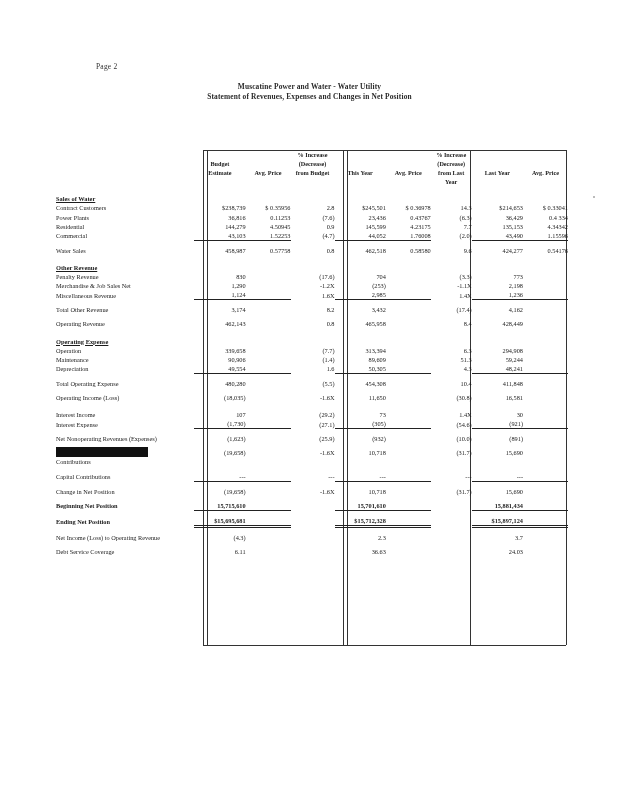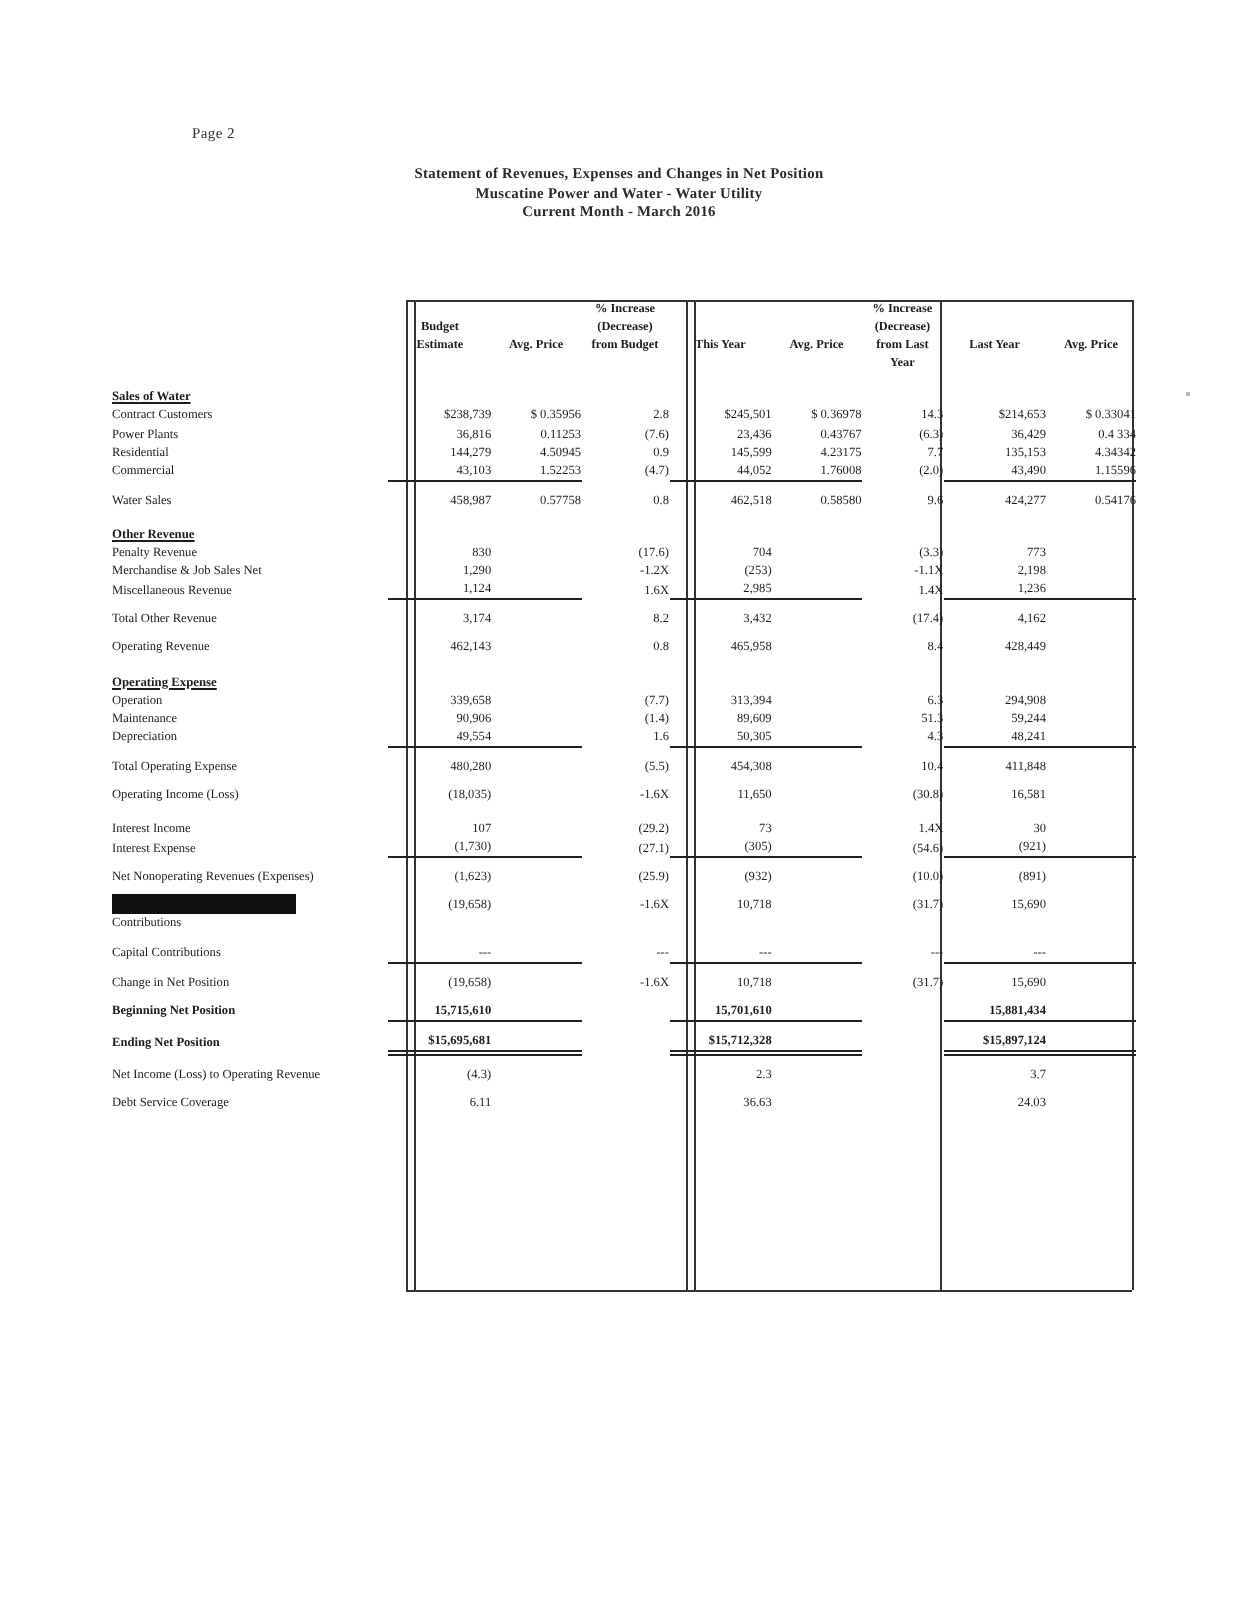--- a/index.html
+++ b/index.html
@@ -111,23 +111,22 @@
   }
 </style>
 </head>
 <body>
 
 <div class="page">
 
   <div class="pagelabel">Page 2</div>
 
   <div class="titleblock">
+    <div>Muscatine Power and Water - Water Utility</div>
     <div>Statement of Revenues, Expenses and Changes in Net Position</div>
-    <div>Muscatine Power and Water - Water Utility</div>
-    <div>Current Month - March 2016</div>
   </div>
 
   <div class="hline" id="hl-top"></div>
   <div class="hline" id="hl-bottom"></div>
   <div class="vline" id="vl1"></div>
   <div class="vline" id="vl2"></div>
   <div class="vline" id="vl3"></div>
   <div class="vline" id="vl4"></div>
   <div class="vline" id="vl5"></div>
   <div class="vline" id="vl6"></div>

